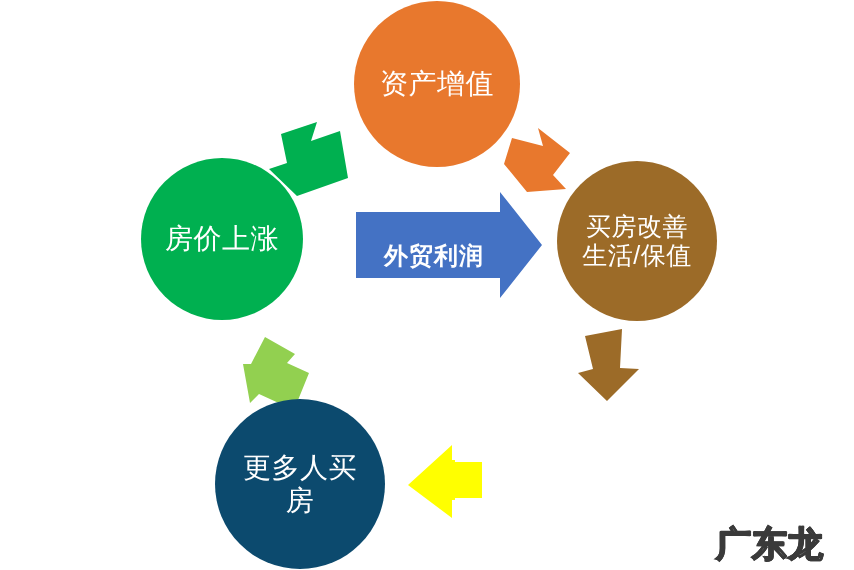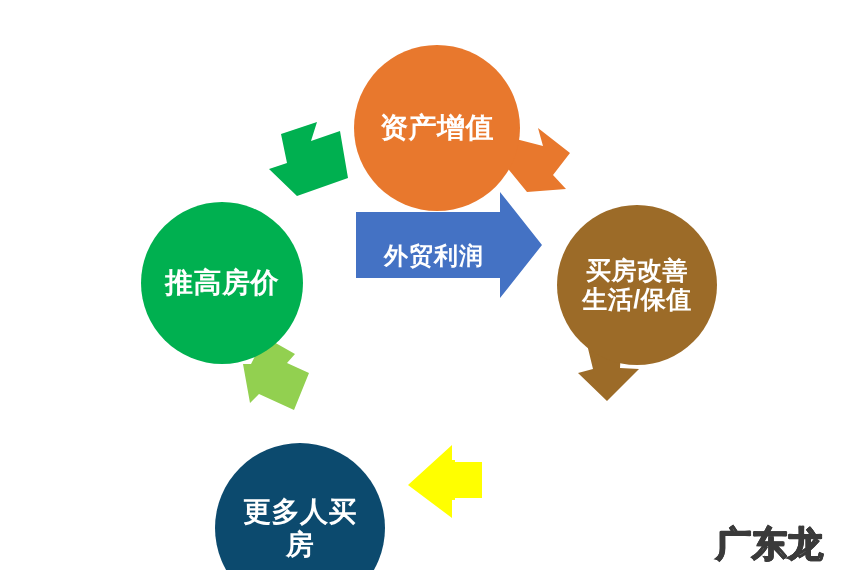--- a/index.html
+++ b/index.html
@@ -13,23 +13,22 @@
   #canvas{position:absolute;left:0;top:0;width:854px;height:570px;}
   .node{
     position:absolute;
     border-radius:50%;
     display:flex;
     align-items:center;
     justify-content:center;
     text-align:center;
     box-sizing:border-box;
     line-height:1.18;
-    font-weight:bold;
+    font-weight:normal;
     letter-spacing:0.5px;
-    margin-top:44px;
   }
   .node .label{
     display:block;
     width:72%;
     word-break:break-word;
   }
   
   #node-asset{
     left:354px;top:1px;width:166px;height:166px;
     background:#E8782D;color:#ffffff;font-size:28px;
@@ -117,18 +116,18 @@
   <div class="node" id="node-improve">
     <span class="label">买房改善生活/保值</span>
   </div>
 
 
   <div class="node" id="node-morebuyers">
     <span class="label">更多人买房</span>
   </div>
 
   <div class="node" id="node-pushprice">
-    <span class="label">推高房价</span>
+    <span class="label">房价上涨</span>
   </div>
 
   <div id="watermark">广东龙网</div>
 
 </div>
 
 </body></html>

